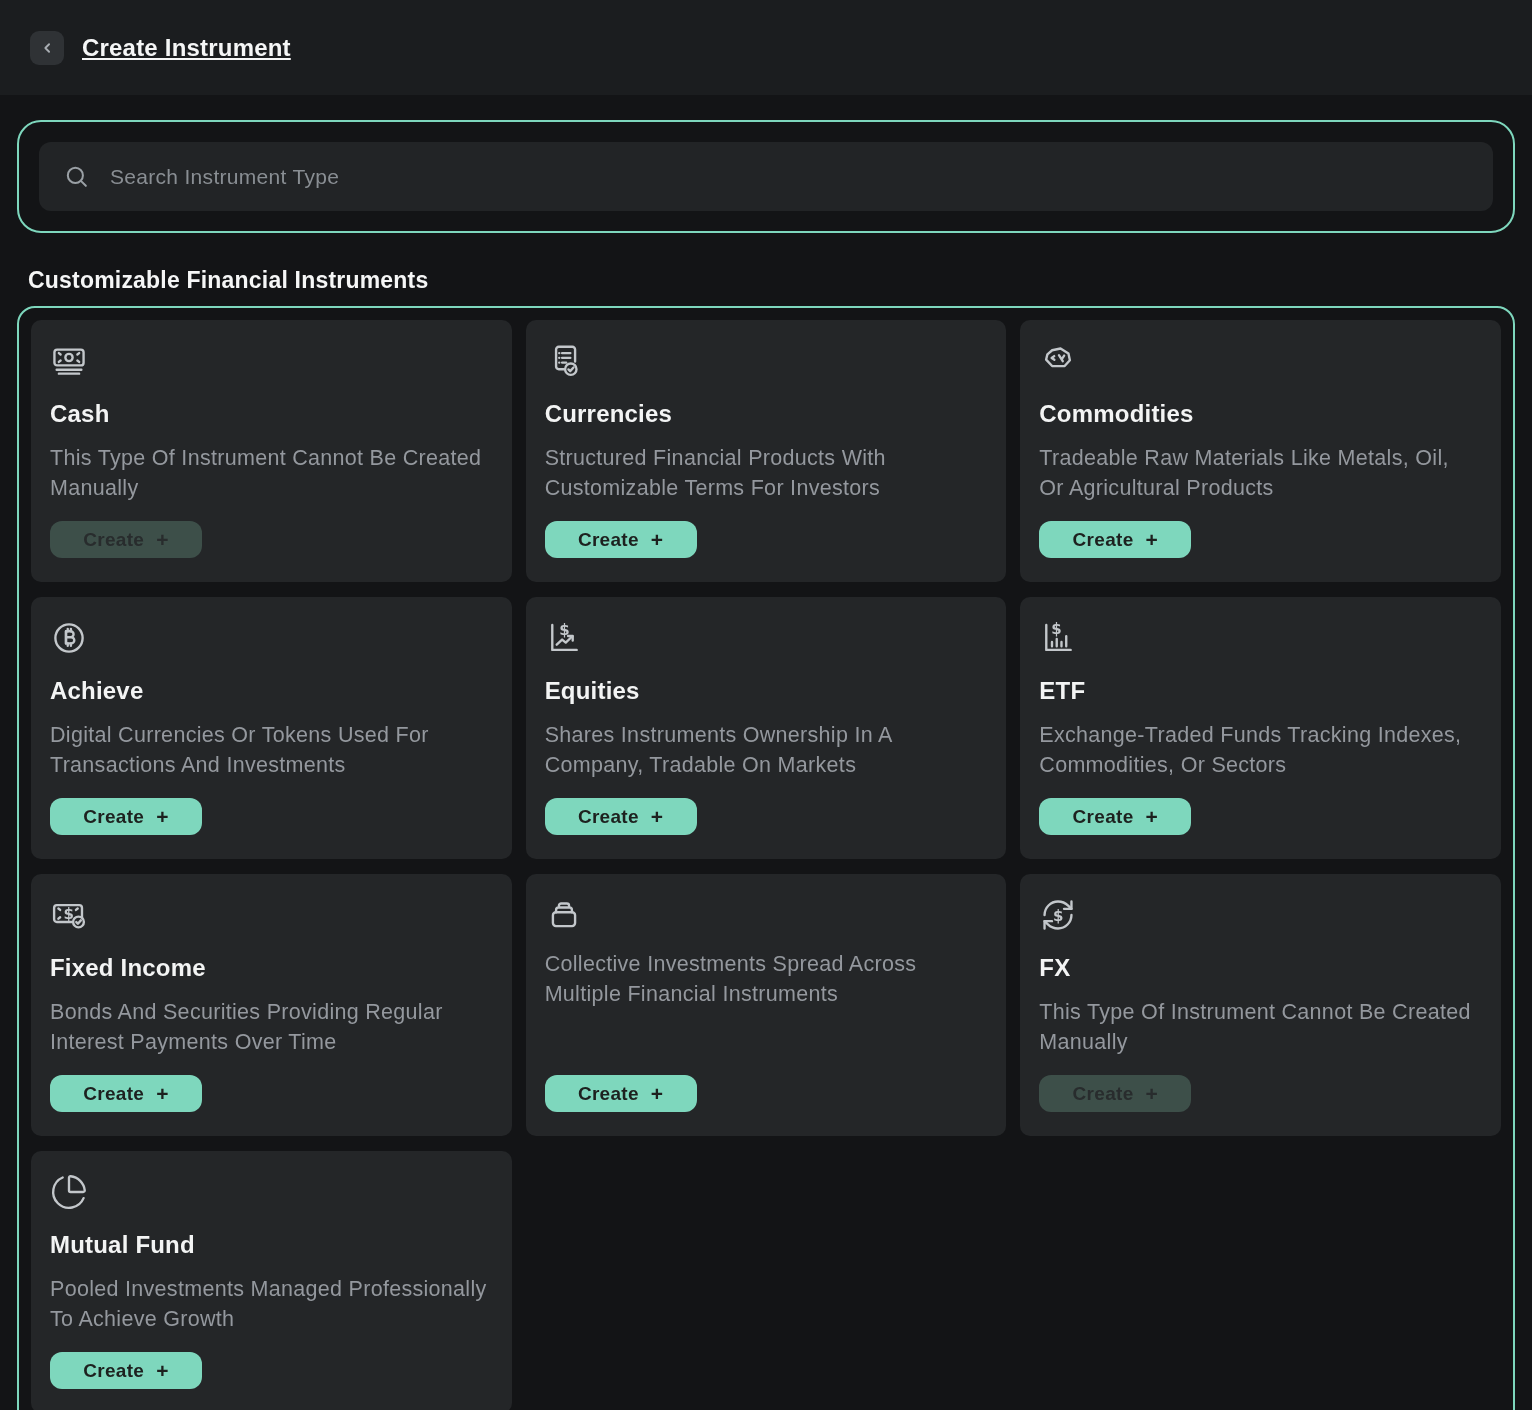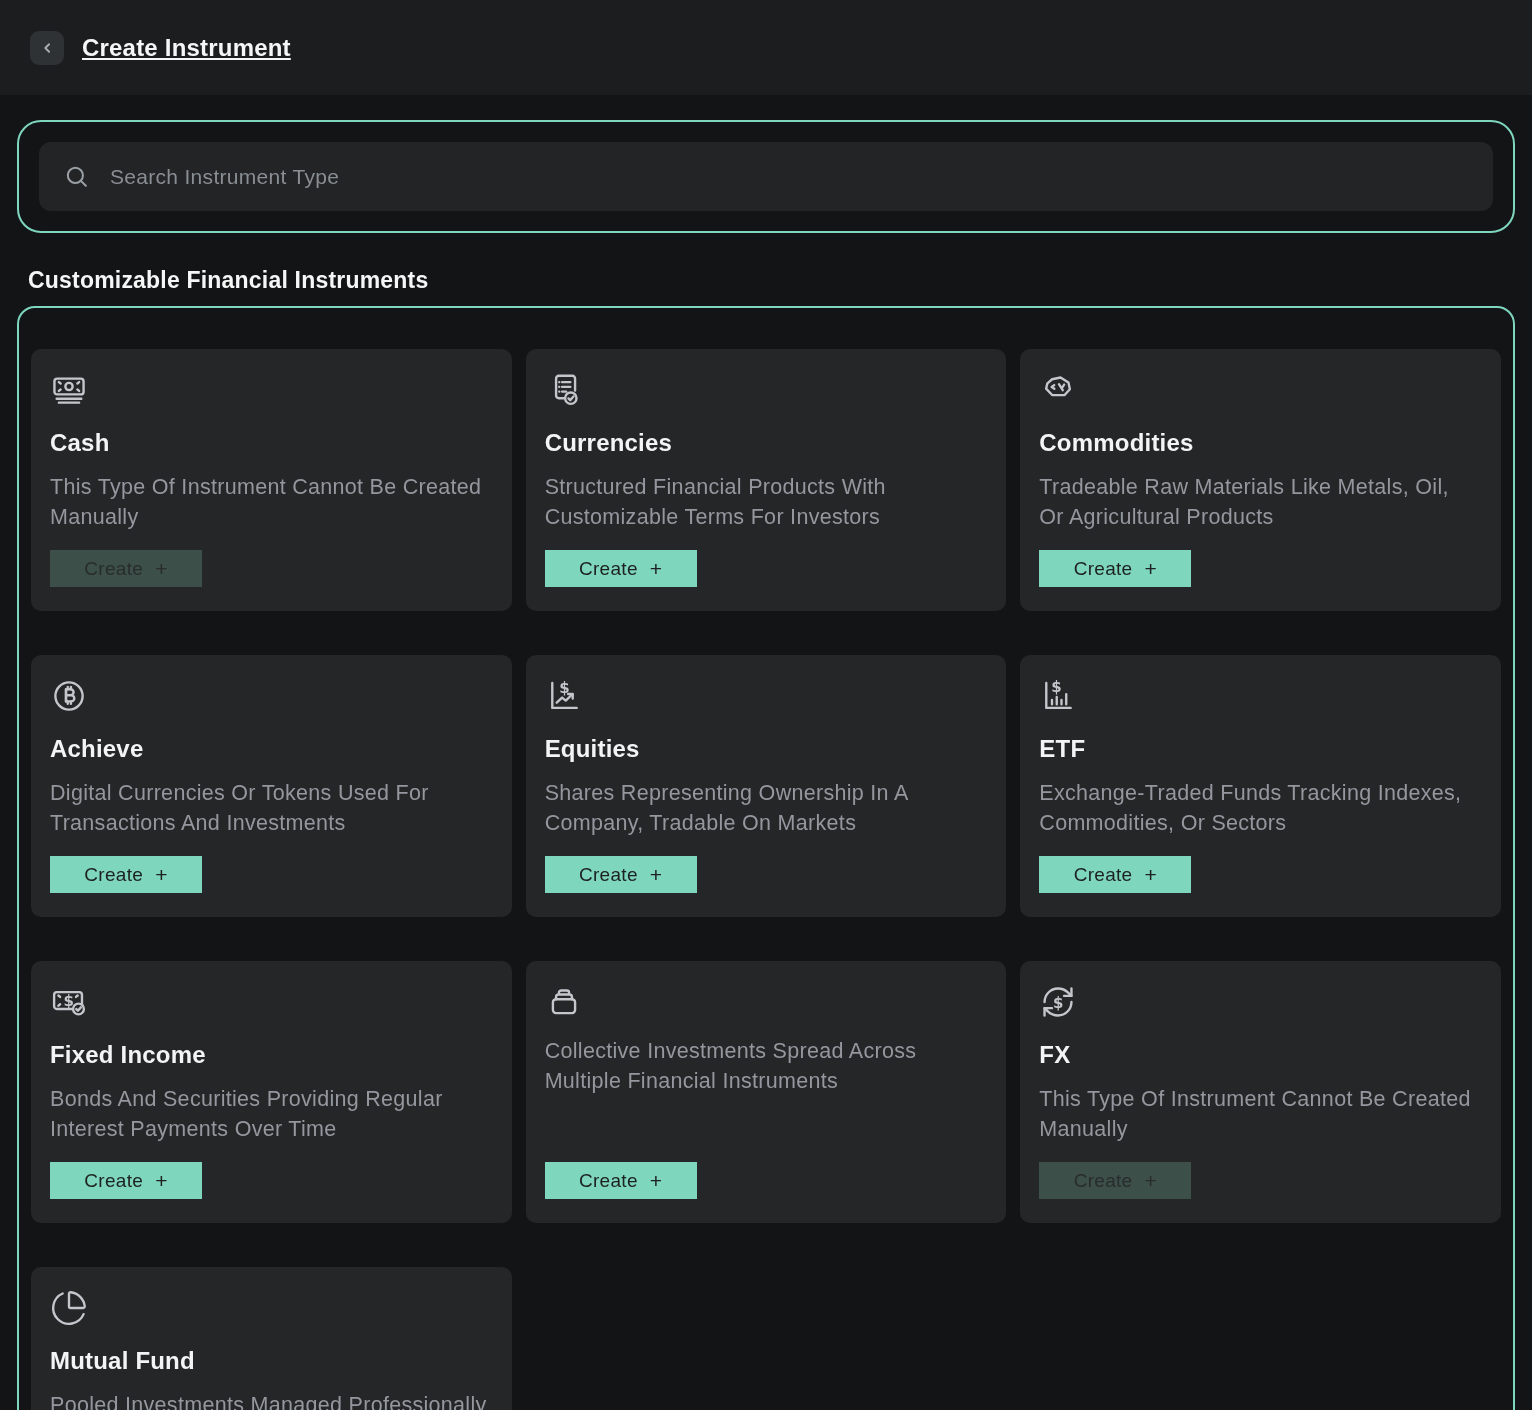--- a/index.html
+++ b/index.html
@@ -88,21 +88,20 @@
     gap: 15px 14px;
   }
   
   .card {
     background: var(--card-bg);
     border-radius: 10px;
     padding: 22px 22px 24px 19px;
     min-height: 262px;
     display: flex;
     flex-direction: column;
-    margin-top: 29px;
   }
   .card-icon { color: #c3c7cb; height: 38px; }
   .card-title {
     color: #f3f4f4;
     font-size: 24px;
     font-weight: 700;
     margin-top: 20px;
     letter-spacing: 0.2px;
   }
   .card-desc {
@@ -112,32 +111,33 @@
     margin-top: 15px;
     letter-spacing: 0.3px;
     max-width: 440px;
   }
   .create-btn {
     margin-top: auto;
     align-self: flex-start;
     min-width: 152px;
     height: 37px;
     border: none;
-    border-radius: 0;
+    border-radius: 12px;
     background: var(--accent);
     color: #1d211f;
     font-size: 19px;
     font-family: "Liberation Sans", sans-serif;
     display: inline-flex;
     align-items: center;
     justify-content: center;
     gap: 12px;
     padding: 0 24px;
     cursor: pointer;
     letter-spacing: 0.3px;
+    font-weight: bold;
   }
   .create-btn .btn-plus { font-size: 21px; line-height: 1; }
   .create-btn.disabled {
     background: #3d4f49;
     color: #282c2d;
     cursor: default;
   }
 </style>
 </head>
 <body>
@@ -222,21 +222,21 @@
     </button>
   </div>
       <div class="card">
     <div class="card-icon"><svg width="38" height="38" viewBox="0 0 24 24" fill="none" stroke="currentColor" stroke-width="1.5" stroke-linecap="round" stroke-linejoin="round">
             <path d="M4.6 3.8v15.7H20"></path>
             <text x="9" y="10" font-size="9.5" font-weight="700" fill="currentColor" stroke="none" font-family="DejaVu Sans, sans-serif">$</text>
             <path d="M7.4 16.2l3.4-3.2 2.3 1.9 4.2-4"></path>
             <path d="M14.6 10.7h2.9v2.9"></path>
           </svg></div>
     <div class="card-title">Equities</div>
-    <div class="card-desc">Shares Representing Ownership In A Company, Tradable On Markets</div>
+    <div class="card-desc">Shares Instruments Ownership In A Company, Tradable On Markets</div>
     <button class="create-btn">
       <span class="btn-label">Create</span>
       <span class="btn-plus">+</span>
     </button>
   </div>
       <div class="card">
     <div class="card-icon"><svg width="38" height="38" viewBox="0 0 24 24" fill="none" stroke="currentColor" stroke-width="1.5" stroke-linecap="round" stroke-linejoin="round">
             <path d="M4.6 3.8v15.7H20"></path>
             <text x="7.8" y="9.6" font-size="9.5" font-weight="700" fill="currentColor" stroke="none" font-family="DejaVu Sans, sans-serif">$</text>
             <path d="M8.2 17.2v-2.7M11.2 17.2v-4.6M14.2 17.2v-2.7M17.2 17.2v-6.4"></path>

